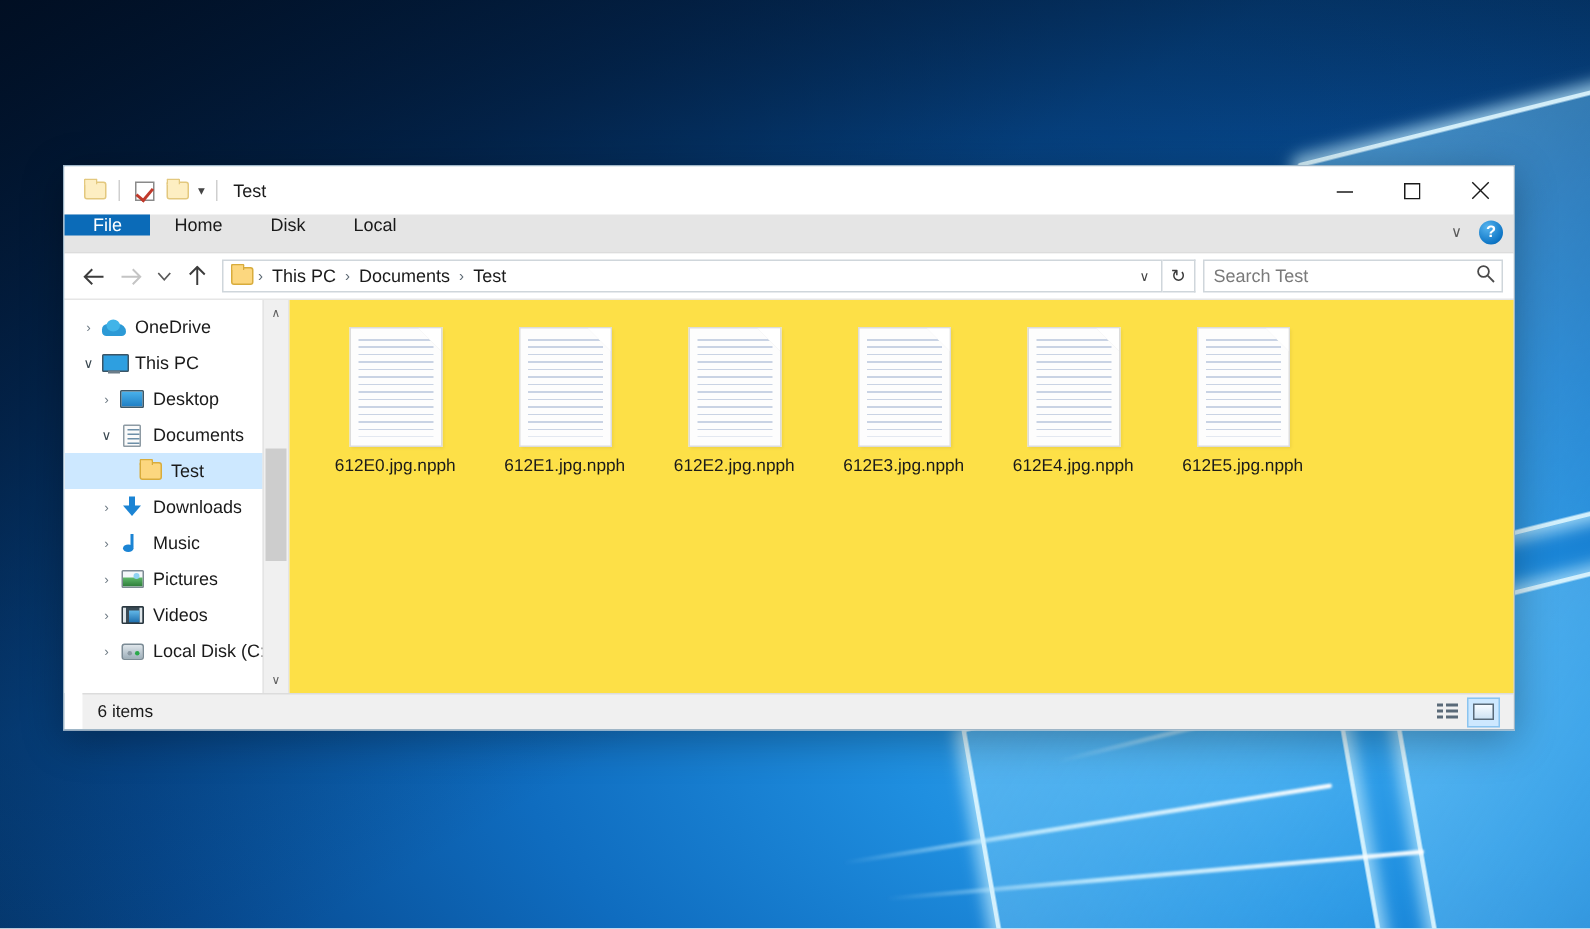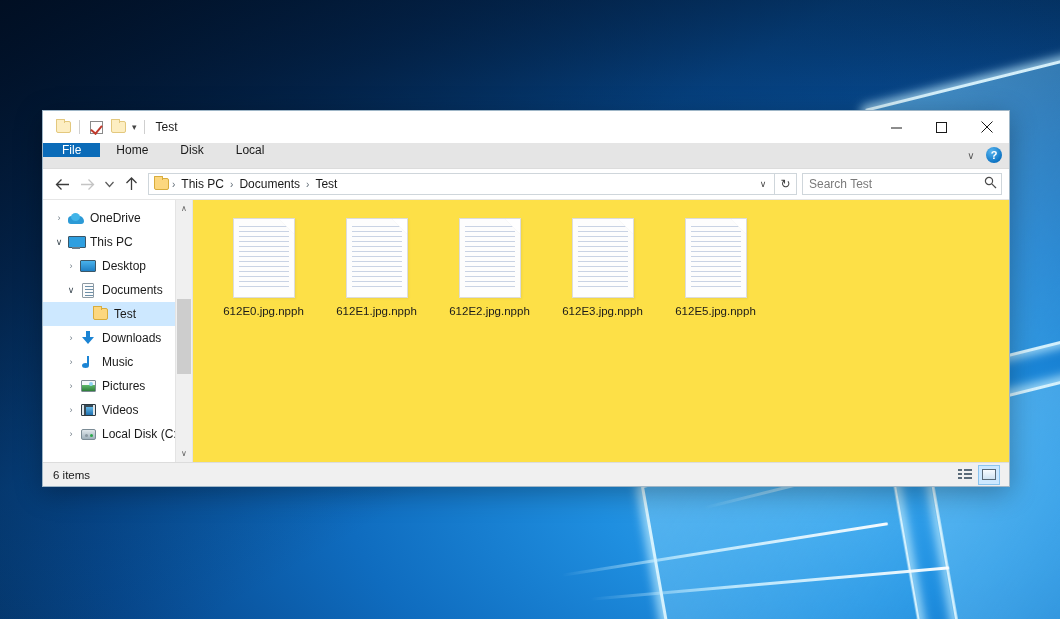--- a/index.html
+++ b/index.html
@@ -450,20 +450,21 @@
   }
 
   
   .statusbar {
     height: 24px;
     background: #f0f0f0;
     border-top: 1px solid #dcdcdc;
     display: flex; align-items: center;
     padding: 0 4px 0 10px;
     flex: none;
+    margin-left: 12px;
   }
   .status-text { font-size: 11.5px; color: #1a1a1a; }
   .status-spacer { flex: 1; }
   .viewbtns { display: flex; gap: 2px; padding-right: 5px; }
   .viewbtn {
     width: 22px; height: 20px;
     display: flex; align-items: center; justify-content: center;
     border: 1px solid transparent;
     cursor: default;
   }
@@ -725,20 +726,28 @@
 
           <div class="fileitem">
             <div class="doc-ico">
               <div class="doc-lines"></div>
               <div class="doc-fold-shade"></div>
               <div class="doc-fold"></div>
             </div>
             <div class="fname">612E3.jpg.npph</div>
           </div>
 
+          <div class="fileitem">
+            <div class="doc-ico">
+              <div class="doc-lines"></div>
+              <div class="doc-fold-shade"></div>
+              <div class="doc-fold"></div>
+            </div>
+            <div class="fname">612E4.jpg.npph</div>
+          </div>
 
           <div class="fileitem">
             <div class="doc-ico">
               <div class="doc-lines"></div>
               <div class="doc-fold-shade"></div>
               <div class="doc-fold"></div>
             </div>
             <div class="fname">612E5.jpg.npph</div>
           </div>
 

